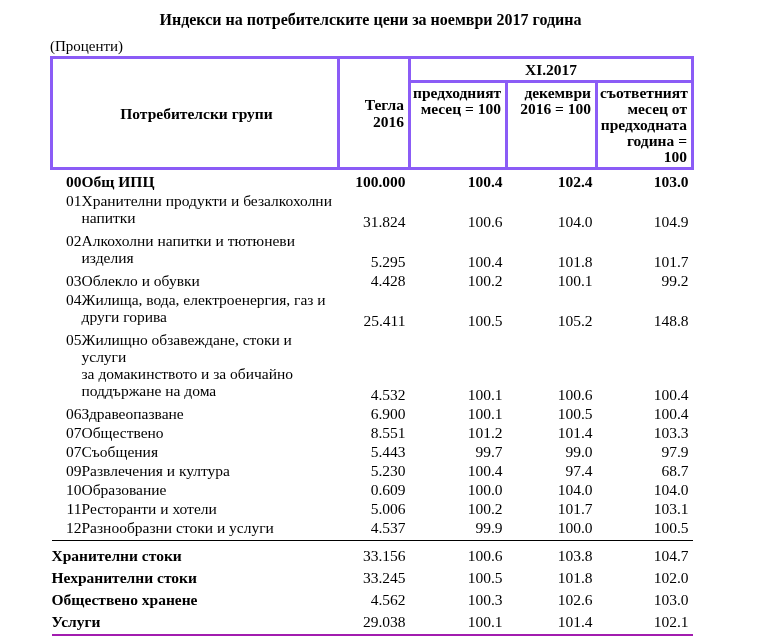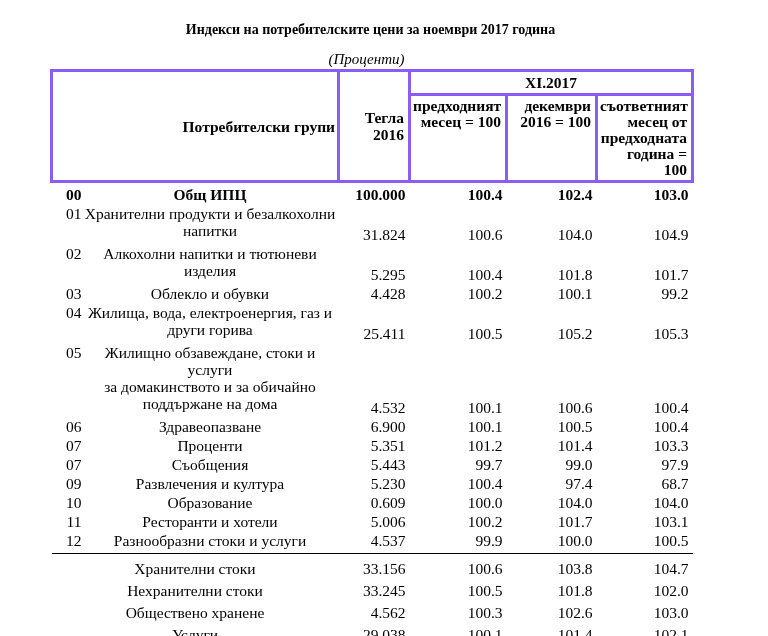--- a/index.html
+++ b/index.html
@@ -4,63 +4,62 @@
 <style>
   html, body { margin: 0; padding: 0; }
   body {
     width: 768px; height: 636px;
     background: #ffffff;
     color: #000;
     font-family: "Liberation Serif", "DejaVu Serif", serif;
   }
   .doc { margin-left: 50px; width: 641px; }
   .title {
-    margin: 10px; padding-top: 9px;
-    font-size: 14px; font-weight: bold;
+    margin: 0; padding-top: 9px;
+    font-size: 16px; font-weight: bold;
     text-align: center;
     line-height: 22px;
   }
   .unit-note {
     margin-top: 7px; margin-bottom: 1px;
     padding-right: 8px;
     font-size: 15px;
-    text-align: center;
+    text-align: left;
     line-height: 17px;
-    font-style: italic;
   }
   table.cpi {
     border-collapse: collapse;
     width: 641px;
     table-layout: fixed;
     font-size: 15.5px;
     line-height: 17px;
   }
   thead th {
     border: 3px solid #8b5cf6;
     font-weight: bold;
     padding: 1px 2px;
     white-space: pre-line;
   }
-  th.h-groups   { text-align: right;  vertical-align: middle; padding-left: 5px; }
+  th.h-groups   { text-align: center;  vertical-align: middle; padding-left: 5px; }
   th.h-weights  { text-align: right; vertical-align: middle; padding-right: 4px; }
   th.h-period   { text-align: center; vertical-align: middle; height: 19px; }
   th.h-sub      { text-align: right; vertical-align: top; padding: 2px 4px 2px 2px; line-height: 16px; border-radius: 30px; }
 
   tbody td { padding: 1px 0; }
   td.code  { vertical-align: top; text-align: right; padding-left: 4px; }
-  td.label { vertical-align: top; text-align: center; white-space: pre-line; }
+  td.label { vertical-align: top; text-align: left; white-space: pre-line; }
   td.num   { vertical-align: bottom; text-align: right; padding-right: 4px; }
 
   tr.first-body td { padding-top: 3px; }
   tr.bold td { font-weight: bold; }
   tr.tall td.label { padding-bottom: 5px; }
   tr.last-detail td { padding-bottom: 4px; }
 
   tr.summary td { padding-top: 3px; padding-bottom: 2px; }
-  tr.summary td.label { font-weight: normal; margin-left: 10px; }
+  tr.summary td.label { font-weight: bold; margin-left: 10px; }
   tr.summary-first td { border-top: 1px solid #000; padding-top: 6px; }
   tr.summary-last td { border-bottom: 2px solid #a21caf; padding-bottom: 4px; }
 </style>
 </head>
 <body>
 
 <div class="doc">
   <h1 class="title">Индекси на потребителските цени за ноември 2017 година</h1>
   <div class="unit-note">(Проценти)</div>
 
@@ -127,21 +126,21 @@
         <td class="num">100.1</td>
         <td class="num">99.2</td>
       </tr>
       <tr class="tall">
         <td class="code">04</td>
         <td class="label">Жилища, вода, електроенергия, газ и
 други горива</td>
         <td class="num">25.411</td>
         <td class="num">100.5</td>
         <td class="num">105.2</td>
-        <td class="num">105.3</td>
+        <td class="num">148.8</td>
       </tr>
       <tr class="tall">
         <td class="code">05</td>
         <td class="label">Жилищно обзавеждане, стоки и услуги
 за домакинството и за обичайно
 поддържане на дома</td>
         <td class="num">4.532</td>
         <td class="num">100.1</td>
         <td class="num">100.6</td>
         <td class="num">100.4</td>
@@ -149,22 +148,22 @@
       <tr>
         <td class="code">06</td>
         <td class="label">Здравеопазване</td>
         <td class="num">6.900</td>
         <td class="num">100.1</td>
         <td class="num">100.5</td>
         <td class="num">100.4</td>
       </tr>
       <tr>
         <td class="code">07</td>
-        <td class="label">Проценти</td>
-        <td class="num">5.351</td>
+        <td class="label">Обществено</td>
+        <td class="num">8.551</td>
         <td class="num">101.2</td>
         <td class="num">101.4</td>
         <td class="num">103.3</td>
       </tr>
       <tr>
         <td class="code">07</td>
         <td class="label">Съобщения</td>
         <td class="num">5.443</td>
         <td class="num">99.7</td>
         <td class="num">99.0</td>

